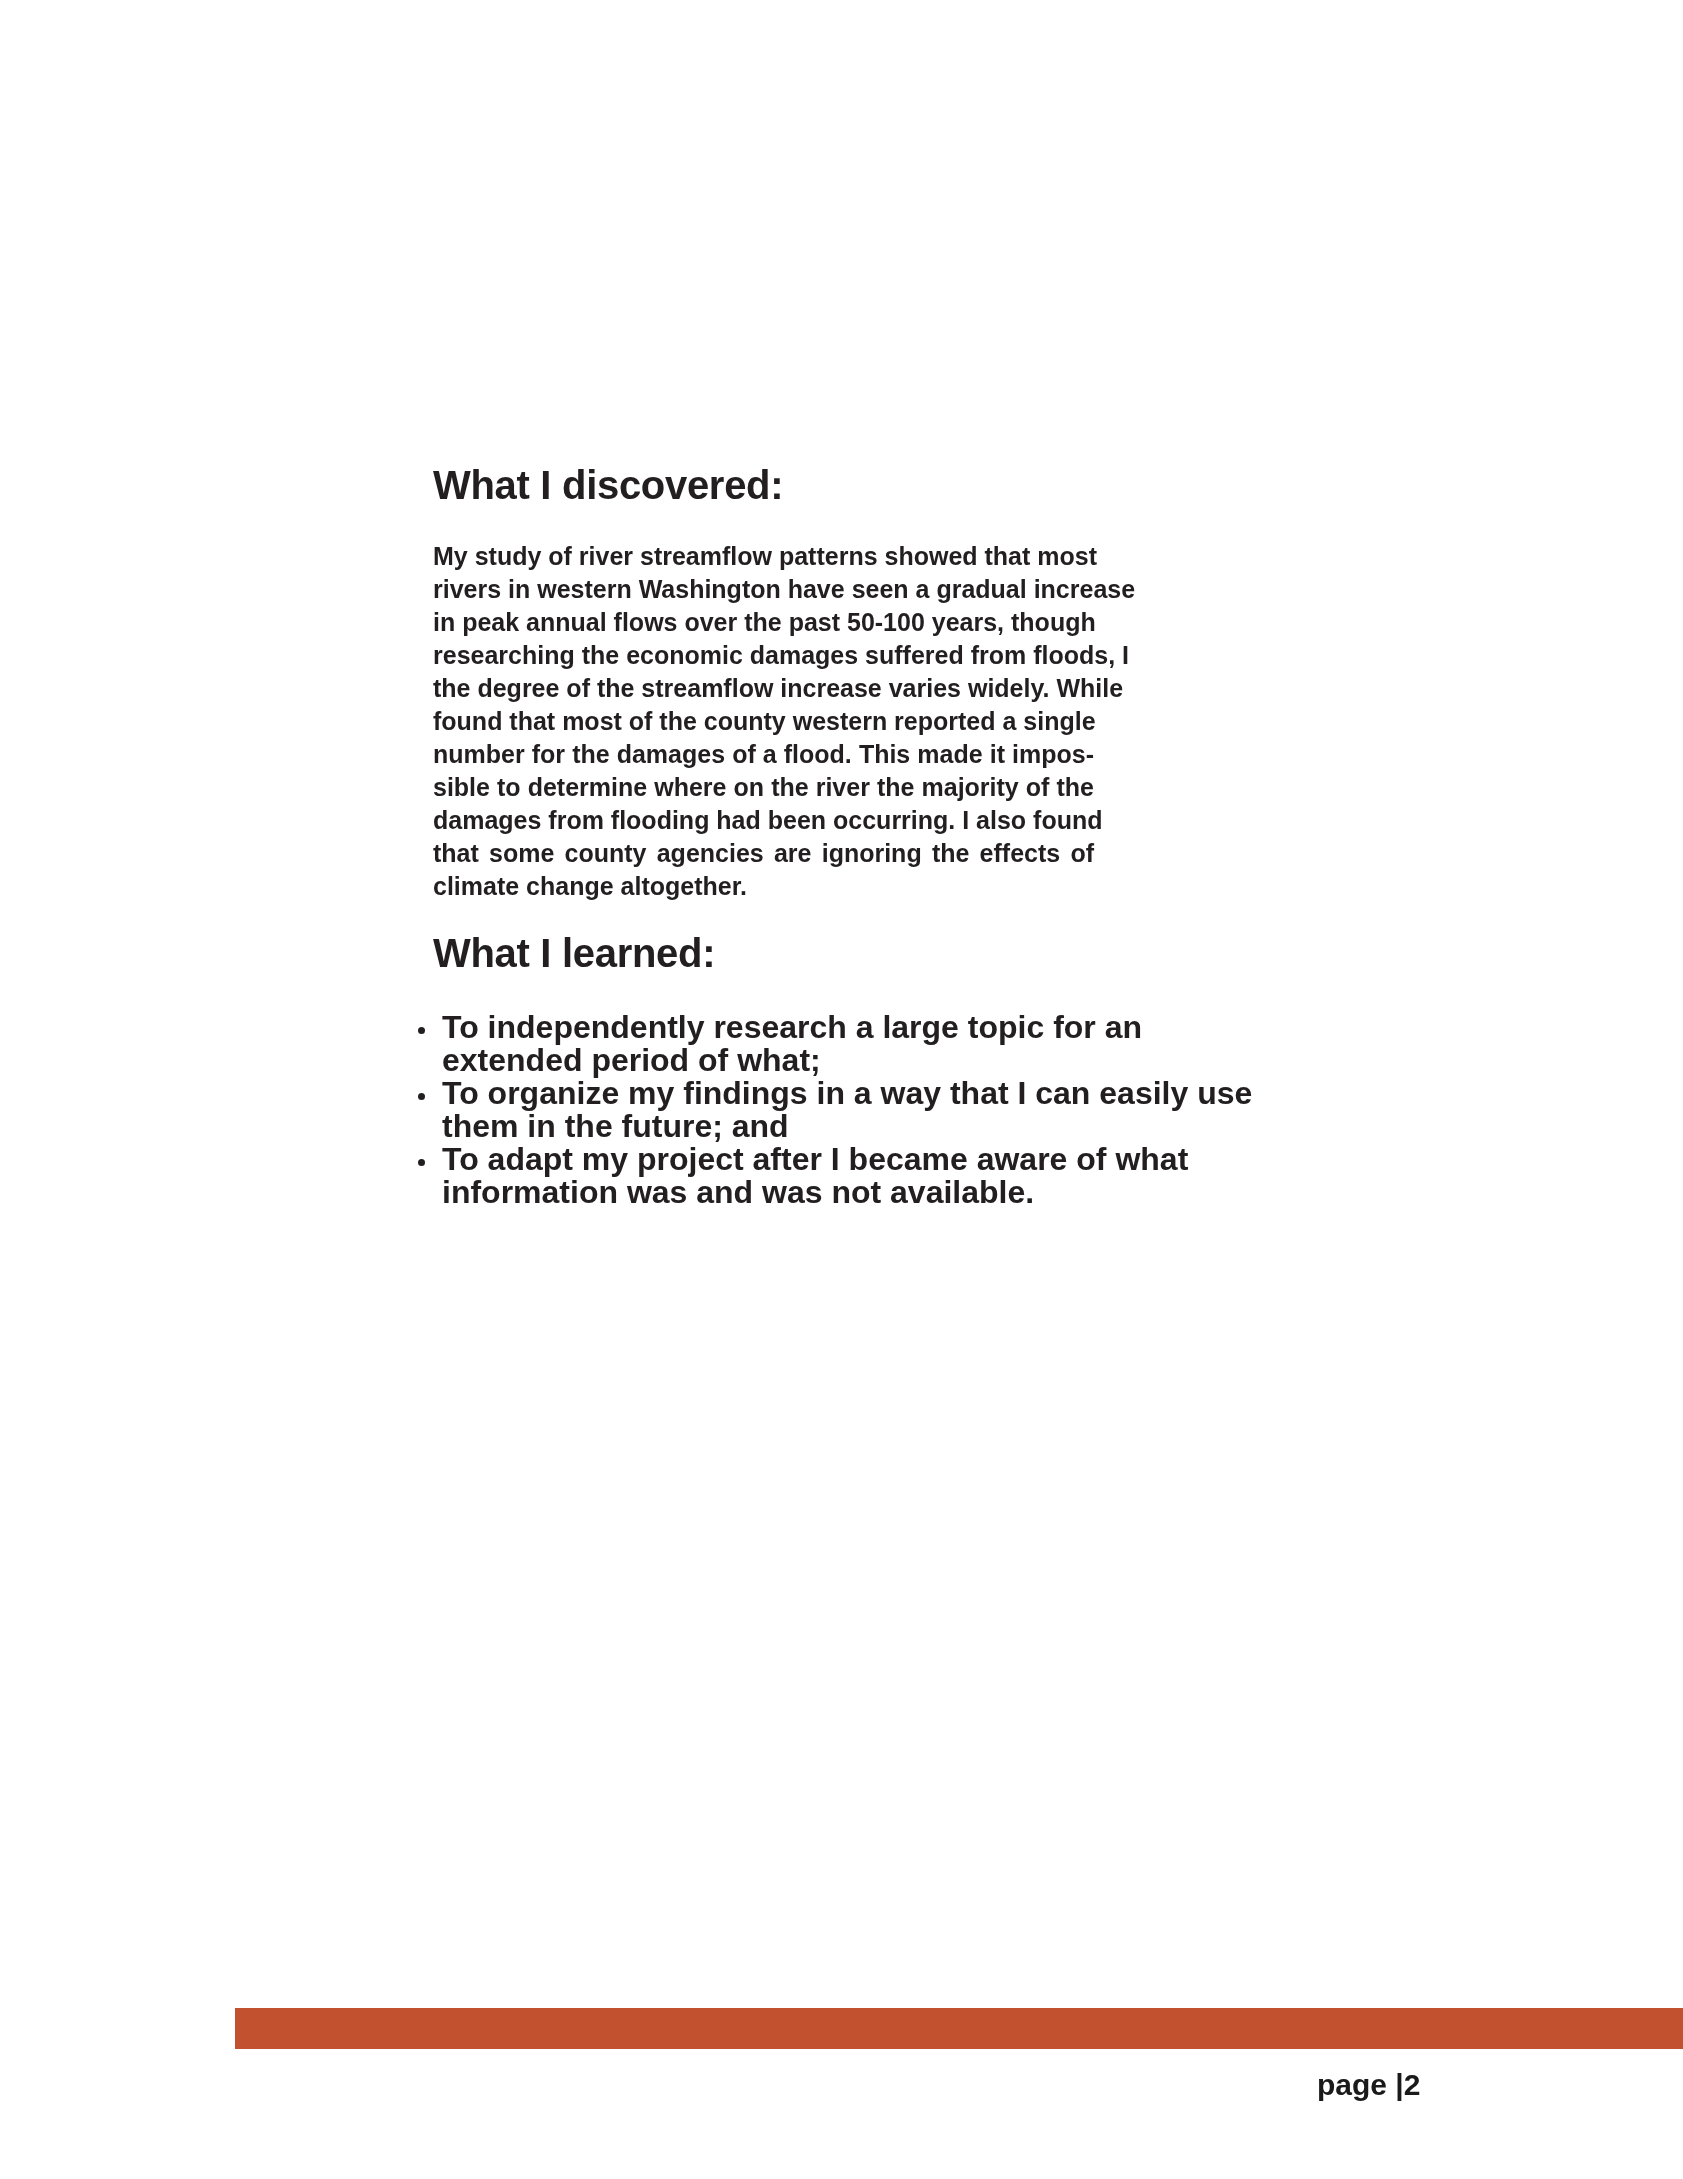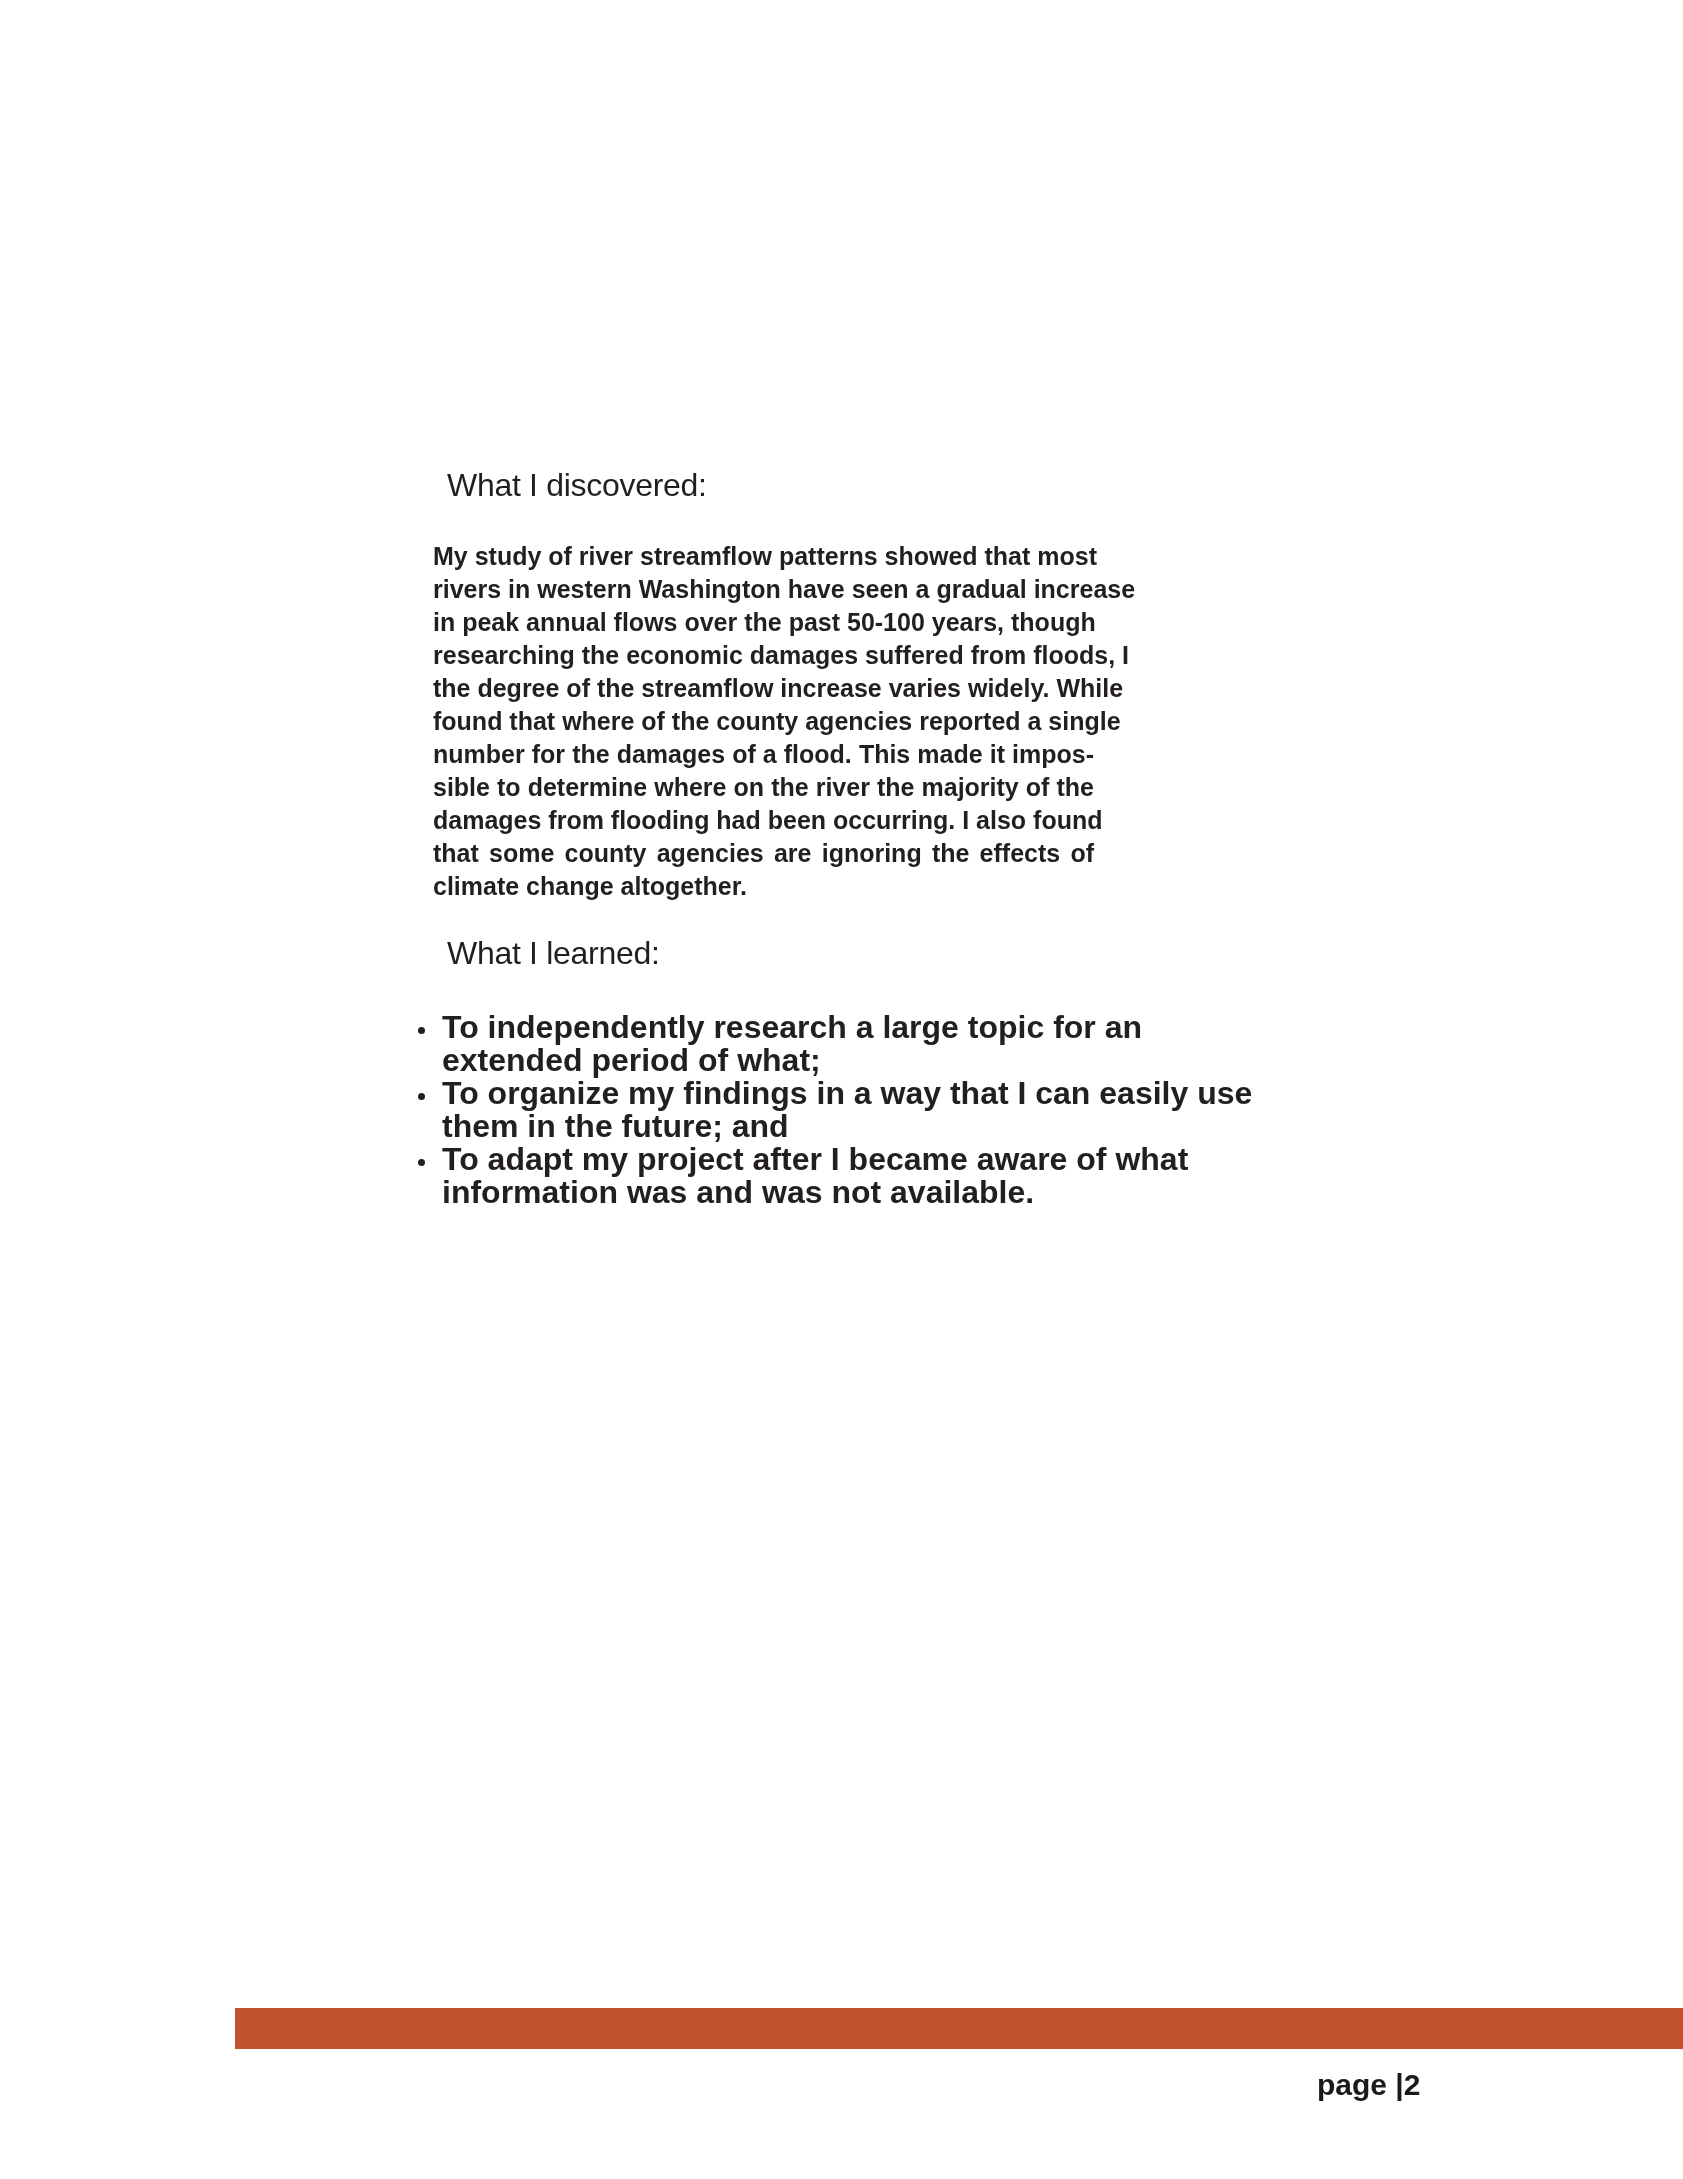--- a/index.html
+++ b/index.html
@@ -12,25 +12,25 @@
     width: 1683px;
     height: 2179px;
     background: #ffffff;
     font-family: "Liberation Sans", sans-serif;
     color: #231f20;
     overflow: hidden;
   }
   .abs { position: absolute; font-weight: bold; }
 
   .heading {
-    left: 447px;
+    left: 433px;
     width: 661px;
-    font-size: 32px;
+    font-size: 40px;
     line-height: 40px;
-    font-weight: normal;
+    font-weight: bold;
     letter-spacing: -0.3px;
   }
   .heading1 { top: 465px; }
   .heading2 { top: 933px; }
 
   .para {
     left: 433px;
     top: 540px;
     width: 661px;
     font-size: 25px;
@@ -95,21 +95,21 @@
 <div class="page">
 
   <div class="abs heading heading1">What I discovered:</div>
 
   <div class="abs para">
     <div class="pline">My study of river streamflow patterns showed that most</div>
     <div class="pline">rivers in western Washington have seen a gradual increase</div>
     <div class="pline">in peak annual flows over the past 50-100 years, though</div>
     <div class="pline">researching the economic damages suffered from floods, I</div>
     <div class="pline">the degree of the streamflow increase varies widely. While</div>
-    <div class="pline">found that where of the county agencies reported a single</div>
+    <div class="pline">found that most of the county western reported a single</div>
     <div class="pline">number for the damages of a flood.  This made it impos-</div>
     <div class="pline">sible to determine where on the river the majority of the</div>
     <div class="pline">damages from flooding had been occurring.  I also found</div>
     <div class="pline">that some county agencies are ignoring the effects of</div>
     <div class="pline pline-left">climate change altogether.</div>
   </div>
 
   <div class="abs heading heading2">What I learned:</div>
 
   <div class="abs list">

